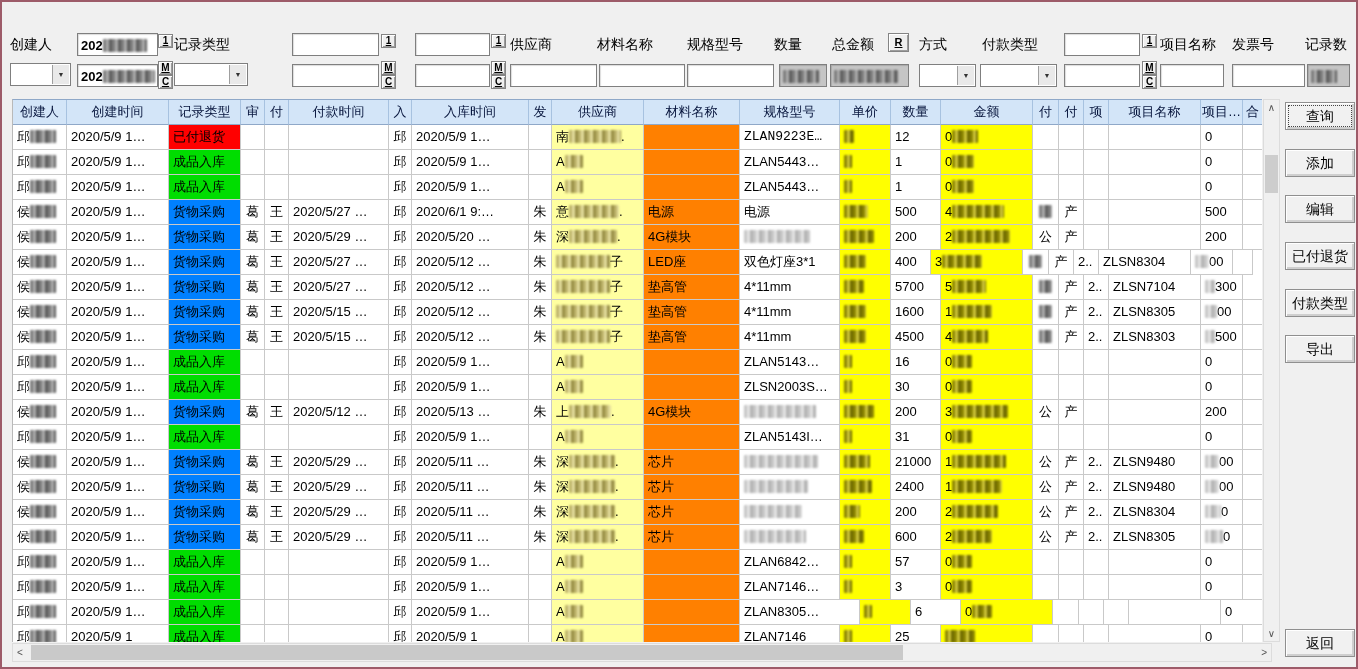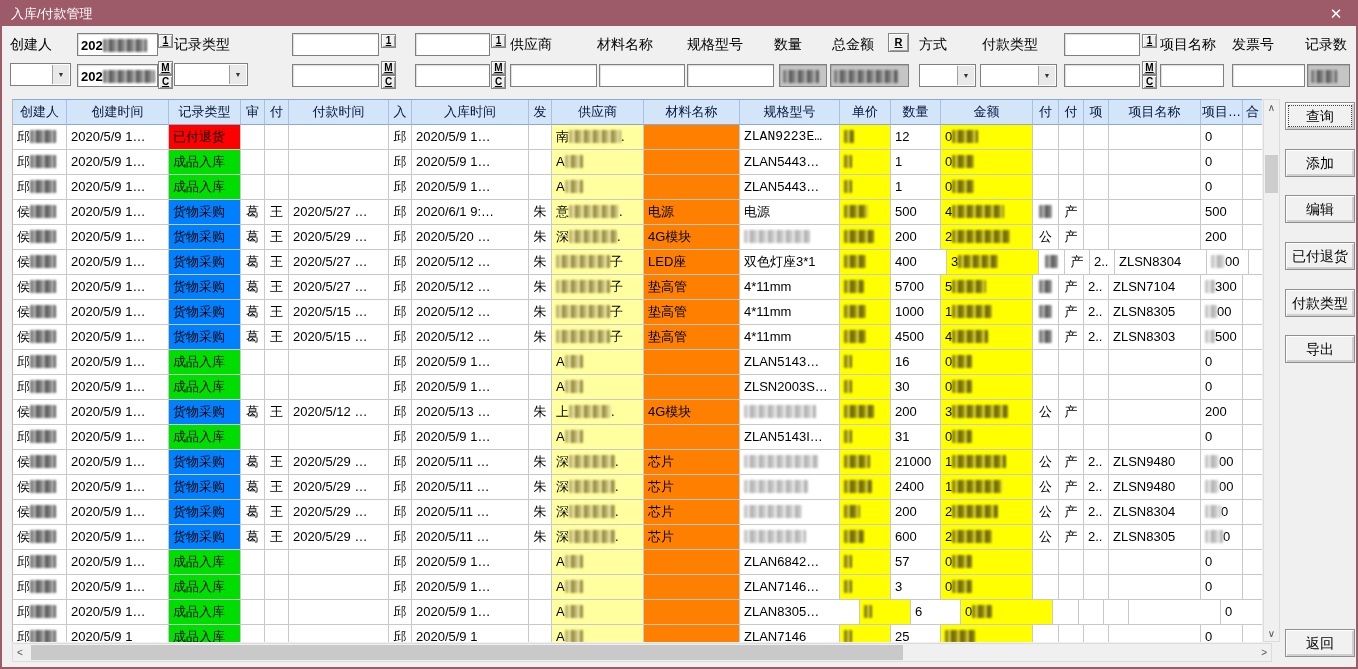--- a/index.html
+++ b/index.html
@@ -48,24 +48,20 @@
   .vthumb { position:absolute; left:1px; right:1px; top:55px; height:38px; background:#cdcdcd; }
   .sarrow { position:absolute; color:#555; font-size:10px; text-align:center; cursor:pointer; }
   .hscroll { position:absolute; left:10px; top:641px; width:1260px; height:19px; background:#f0f0f0; border:1px solid #dcdcdc; }
   .hthumb { position:absolute; top:1px; bottom:1px; left:18px; width:872px; background:#c9c9c9; }
 </style>
 </head>
 <body>
 
 <div class="window" style="border-color: rgb(157, 91, 105);">
 
-  <div class="titlebar" style="background: rgb(157, 91, 105);">
-    <span>入库/付款管理</span>
-    <span class="close">✕</span>
-  </div>
 
   <span class="lbl" style="left:8px;top:33px;">创建人</span>
   <div class="combo" style="left:8px;top:61px;width:61px;">
     <span class="cbtn">▼</span>
     </div>
   <div class="tin" style="left:75px;top:31px;width:81px;">
     <span>202</span><span class="blob b-dark" style="width:44px"></span></div>
   <div class="tin" style="left:75px;top:62px;width:81px;">
     <span>202</span><span class="blob b-dark" style="width:52px"></span></div>
   <div style="position:absolute;left:156px;top:32px;">
@@ -282,21 +278,21 @@
           <div class="g-cell cc" style="width: 24px;">葛</div>
           <div class="g-cell cc" style="width: 24px;">王</div>
           <div class="g-cell" style="width: 100px;">2020/5/27 …</div>
           <div class="g-cell cc" style="width: 23px;">邱</div>
           <div class="g-cell" style="width: 117px;">2020/5/12 …</div>
           <div class="g-cell cc" style="width: 23px;">朱</div>
           <div class="g-cell" style="width: 92px; background: rgb(255, 255, 160);"><span class="blob b-yel" style="width: 54px;"></span>子</div>
           <div class="g-cell" style="width: 96px; background: rgb(255, 128, 0);">LED座</div>
           <div class="g-cell" style="width: 100px;">双色灯座3*1</div>
           <div class="g-cell" style="width: 51px; background: rgb(255, 255, 0);"><span class="blob b-ol" style="width: 22px;"></span></div>
-          <div class="g-cell" style="width: 56px;">400</div>
+          <div class="g-cell" style="width: 40px;">400</div>
           <div class="g-cell" style="width: 92px; background: rgb(255, 255, 0);">3<span class="blob b-ol" style="width: 40px;"></span></div>
           <div class="g-cell cc" style="width: 26px;"><span class="blob b-dark" style="width: 13px;"></span></div>
           <div class="g-cell cc" style="width: 25px;">产</div>
           <div class="g-cell" style="width: 25px;">2..</div>
           <div class="g-cell" style="width: 92px;">ZLSN8304</div>
           <div class="g-cell" style="width: 42px;"><span class="blob b-lt" style="width: 14px;"></span>00</div>
           <div class="g-cell" style="width: 20px;"></div>
         </div>
         <div class="g-row">
           <div class="g-cell" style="width: 54px;">侯<span class="blob b-dark" style="width: 26px;"></span></div>
@@ -328,21 +324,21 @@
           <div class="g-cell cc" style="width: 24px;">葛</div>
           <div class="g-cell cc" style="width: 24px;">王</div>
           <div class="g-cell" style="width: 100px;">2020/5/15 …</div>
           <div class="g-cell cc" style="width: 23px;">邱</div>
           <div class="g-cell" style="width: 117px;">2020/5/12 …</div>
           <div class="g-cell cc" style="width: 23px;">朱</div>
           <div class="g-cell" style="width: 92px; background: rgb(255, 255, 160);"><span class="blob b-yel" style="width: 54px;"></span>子</div>
           <div class="g-cell" style="width: 96px; background: rgb(255, 128, 0);">垫高管</div>
           <div class="g-cell" style="width: 100px;">4*11mm</div>
           <div class="g-cell" style="width: 51px; background: rgb(255, 255, 0);"><span class="blob b-ol" style="width: 22px;"></span></div>
-          <div class="g-cell" style="width: 50px;">1000</div>
+          <div class="g-cell" style="width: 50px;">1600</div>
           <div class="g-cell" style="width: 92px; background: rgb(255, 255, 0);">1<span class="blob b-ol" style="width: 40px;"></span></div>
           <div class="g-cell cc" style="width: 26px;"><span class="blob b-dark" style="width: 13px;"></span></div>
           <div class="g-cell cc" style="width: 25px;">产</div>
           <div class="g-cell" style="width: 25px;">2..</div>
           <div class="g-cell" style="width: 92px;">ZLSN8305</div>
           <div class="g-cell" style="width: 42px;"><span class="blob b-lt" style="width: 12px;"></span>00</div>
           <div class="g-cell" style="width: 20px;"></div>
         </div>
         <div class="g-row">
           <div class="g-cell" style="width: 54px;">侯<span class="blob b-dark" style="width: 26px;"></span></div>

